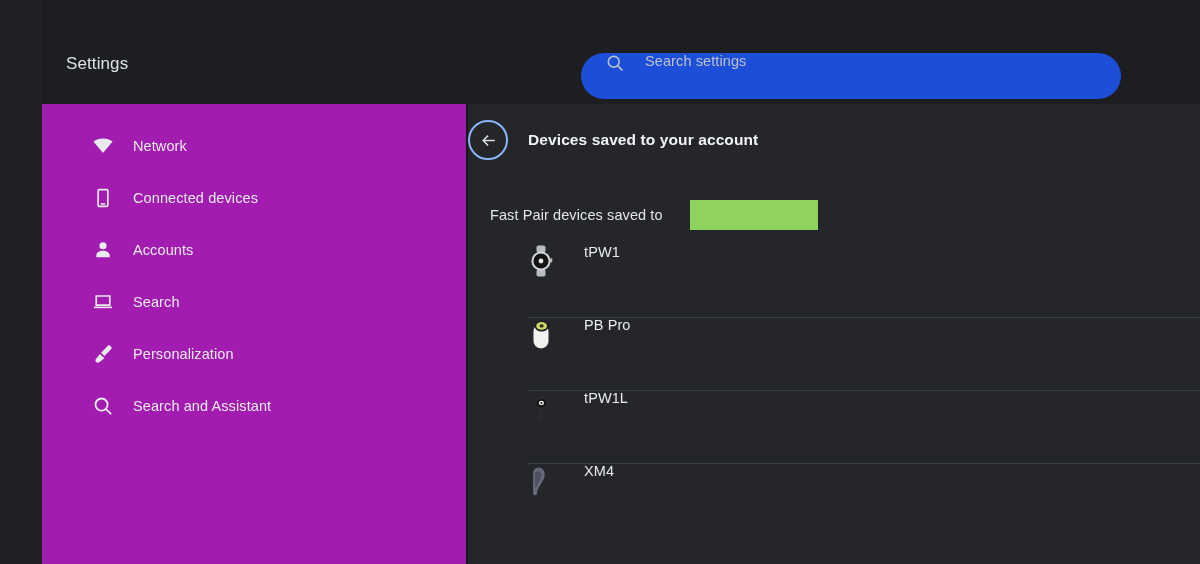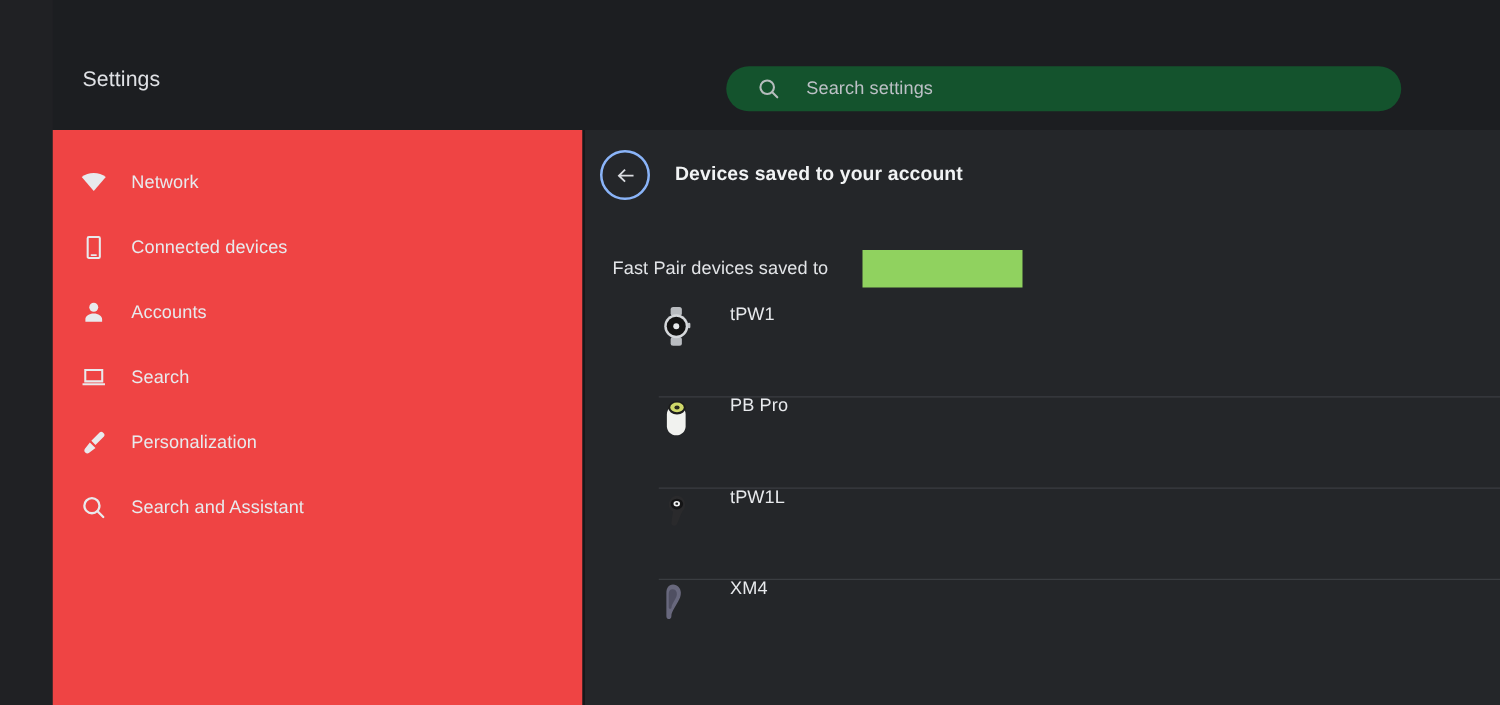--- a/index.html
+++ b/index.html
@@ -44,25 +44,25 @@
     font-size: 17px;
     font-weight: 400;
     color: #dfe1e5;
     letter-spacing: .1px;
   }
   .searchbar {
     position: absolute;
     left: 539px;
     top: 53px;
     width: 540px;
-    height: 36px;
+    height: 46px;
     border-radius: 23px;
-    background: #14532d;
-    display: flex;
-    align-items: center;
+    background: #1d4ed8;
+    display: flex;
+    align-items: flex-start;
     cursor: text;
   }
   .searchbar .search-icon {
     width: 20px;
     height: 20px;
     margin-left: 24px;
     margin-right: 20px;
     flex: none;
     display: block;
     opacity: .92;
@@ -73,24 +73,25 @@
     letter-spacing: .1px;
   }
 
   
   .sidebar {
     position: absolute;
     left: 0;
     top: 104px;
     width: 424px;
     height: 460px;
-    background: #ef4444;
+    background: #a21caf;
     padding-top: 14px;
     box-sizing: border-box;
     overflow: hidden;
+    padding-left: 28px;
   }
   .sidebar-divider {
     position: absolute;
     left: 424px;
     top: 104px;
     width: 2px;
     height: 460px;
     background: #16181a;
   }
   .nav-item {
@@ -139,21 +140,20 @@
     background: #242629;
     overflow: hidden;
   }
   .content-header {
     position: absolute;
     left: 0;
     top: 0;
     height: 72px;
     display: flex;
     align-items: center;
-    padding-left: 12px;
   }
   .back-button {
     width: 40px;
     height: 40px;
     border-radius: 50%;
     border: 2px solid #8ab4f8;
     box-sizing: border-box;
     display: flex;
     align-items: center;
     justify-content: center;

